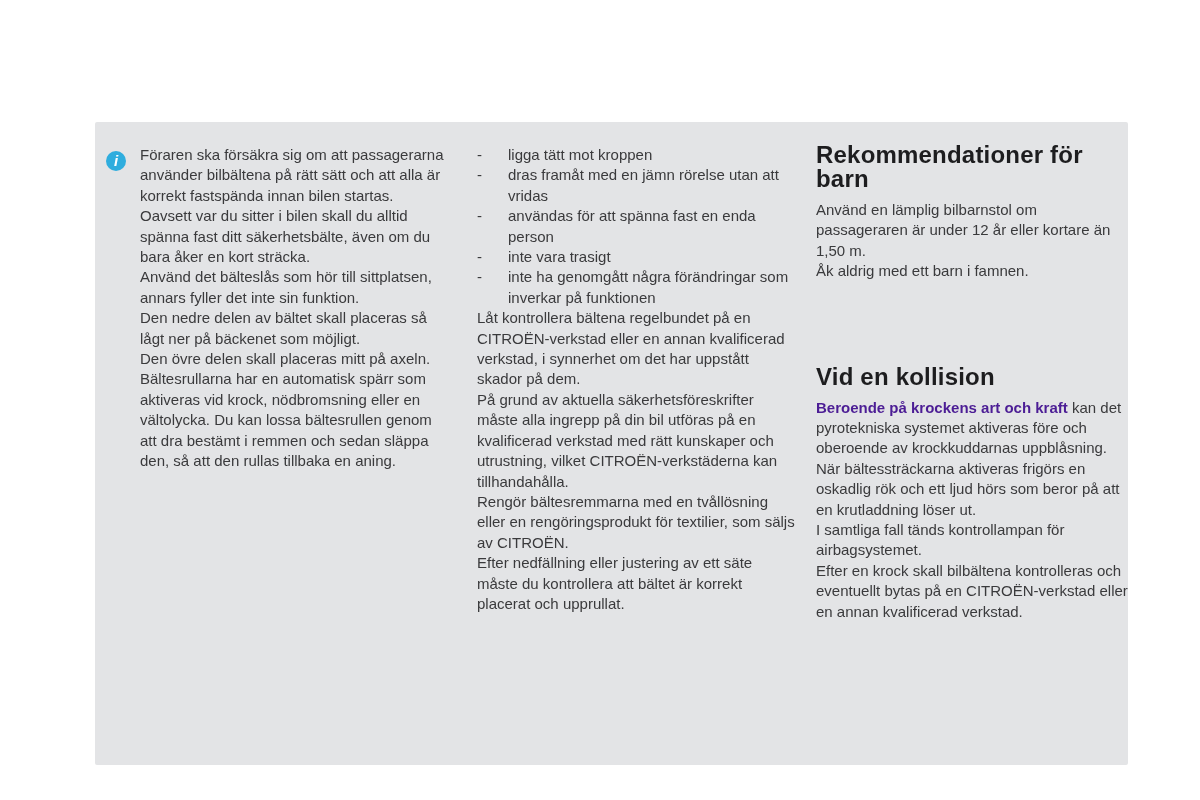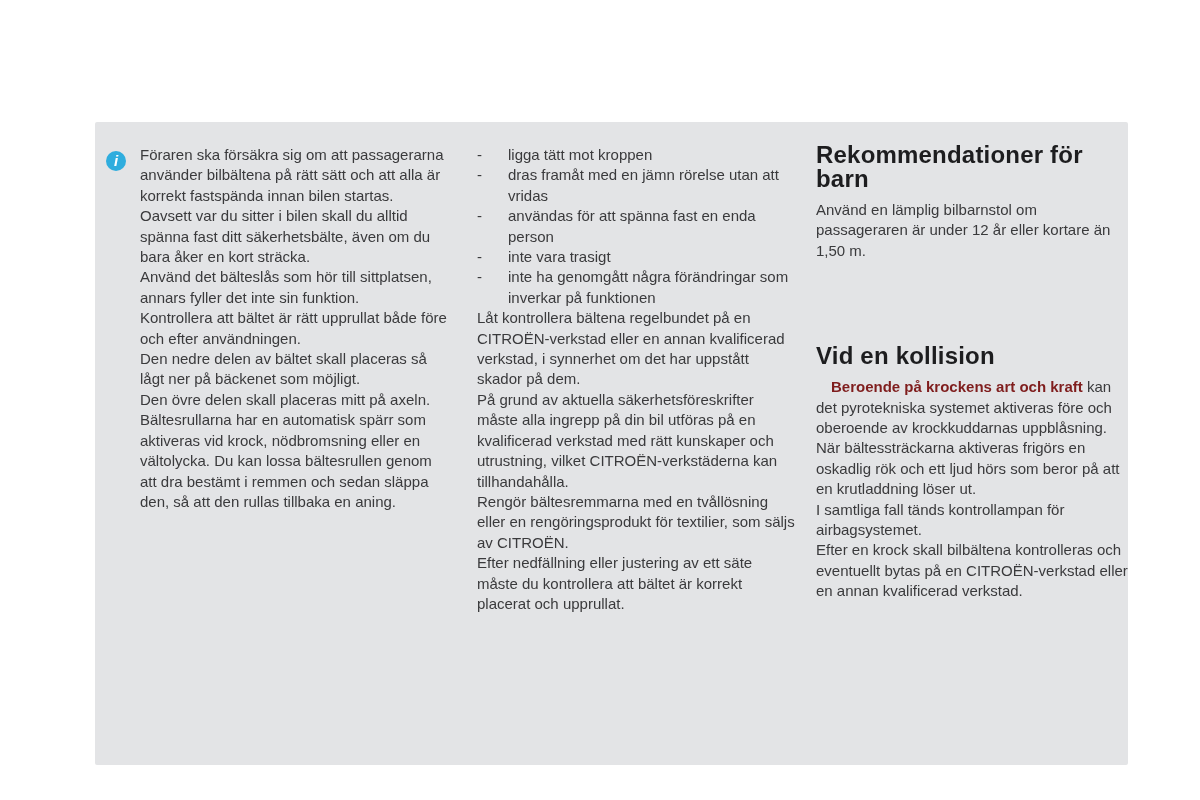--- a/index.html
+++ b/index.html
@@ -56,35 +56,34 @@
     width: 31px;
   }
   .col-3 h2 {
     margin: 0 0 9px 0;
     font-size: 24px;
     line-height: 24px;
     color: #1d1d1f;
     letter-spacing: 0.2px;
   }
   .section-collision { margin-top: 83px; }
-  .lead b { color: #7f1d1d; margin-left: 15px; }
+  .lead b { color: #4c1d95; }
 </style>
 </head>
 <body>
 
 <div class="page">
   <div class="panel">
 
     <span class="info-icon">i</span>
 
     <div class="col col-1">
       <p>Föraren ska försäkra sig om att passagerarna använder bilbältena på rätt sätt och att alla är korrekt fastspända innan bilen startas.</p>
       <p>Oavsett var du sitter i bilen skall du alltid spänna fast ditt säkerhetsbälte, även om du bara åker en kort sträcka.</p>
       <p>Använd det bälteslås som hör till sittplatsen, annars fyller det inte sin funktion.</p>
-      <p>Kontrollera att bältet är rätt upprullat både före och efter användningen.</p>
       <p>Den nedre delen av bältet skall placeras så lågt ner på bäckenet som möjligt.</p>
       <p>Den övre delen skall placeras mitt på axeln.</p>
       <p>Bältesrullarna har en automatisk spärr som aktiveras vid krock, nödbromsning eller en vältolycka. Du kan lossa bältesrullen genom att dra bestämt i remmen och sedan släppa den, så att den rullas tillbaka en aning.</p>
     </div>
 
     <div class="col col-2">
       <div class="bullet">
         <span class="dash">-</span>
         <span>ligga tätt mot kroppen</span>
       </div>
@@ -107,20 +106,21 @@
       <p>Låt kontrollera bältena regelbundet på en CITROËN-verkstad eller en annan kvalificerad verkstad, i synnerhet om det har uppstått skador på dem.</p>
       <p>På grund av aktuella säkerhetsföreskrifter måste alla ingrepp på din bil utföras på en kvalificerad verkstad med rätt kunskaper och utrustning, vilket CITROËN-verkstäderna kan tillhandahålla.</p>
       <p>Rengör bältesremmarna med en tvållösning eller en rengöringsprodukt för textilier, som säljs av CITROËN.</p>
       <p>Efter nedfällning eller justering av ett säte måste du kontrollera att bältet är korrekt placerat och upprullat.</p>
     </div>
 
     <div class="col col-3">
       <section class="section-children">
         <h2>Rekommendationer för barn</h2>
         <p>Använd en lämplig bilbarnstol om passageraren är under 12 år eller kortare än 1,50 m.</p>
+        <p>Åk aldrig med ett barn i famnen.</p>
       </section>
 
       <section class="section-collision">
         <h2>Vid en kollision</h2>
         <p class="lead"><b>Beroende på krockens art och kraft</b><span> kan det pyrotekniska systemet aktiveras före och oberoende av krockkuddarnas uppblåsning.</span></p>
         <p>När bältessträckarna aktiveras frigörs en oskadlig rök och ett ljud hörs som beror på att en krutladdning löser ut.</p>
         <p>I samtliga fall tänds kontrollampan för airbagsystemet.</p>
         <p>Efter en krock skall bilbältena kontrolleras och eventuellt bytas på en CITROËN-verkstad eller en annan kvalificerad verkstad.</p>
       </section>
     </div>

